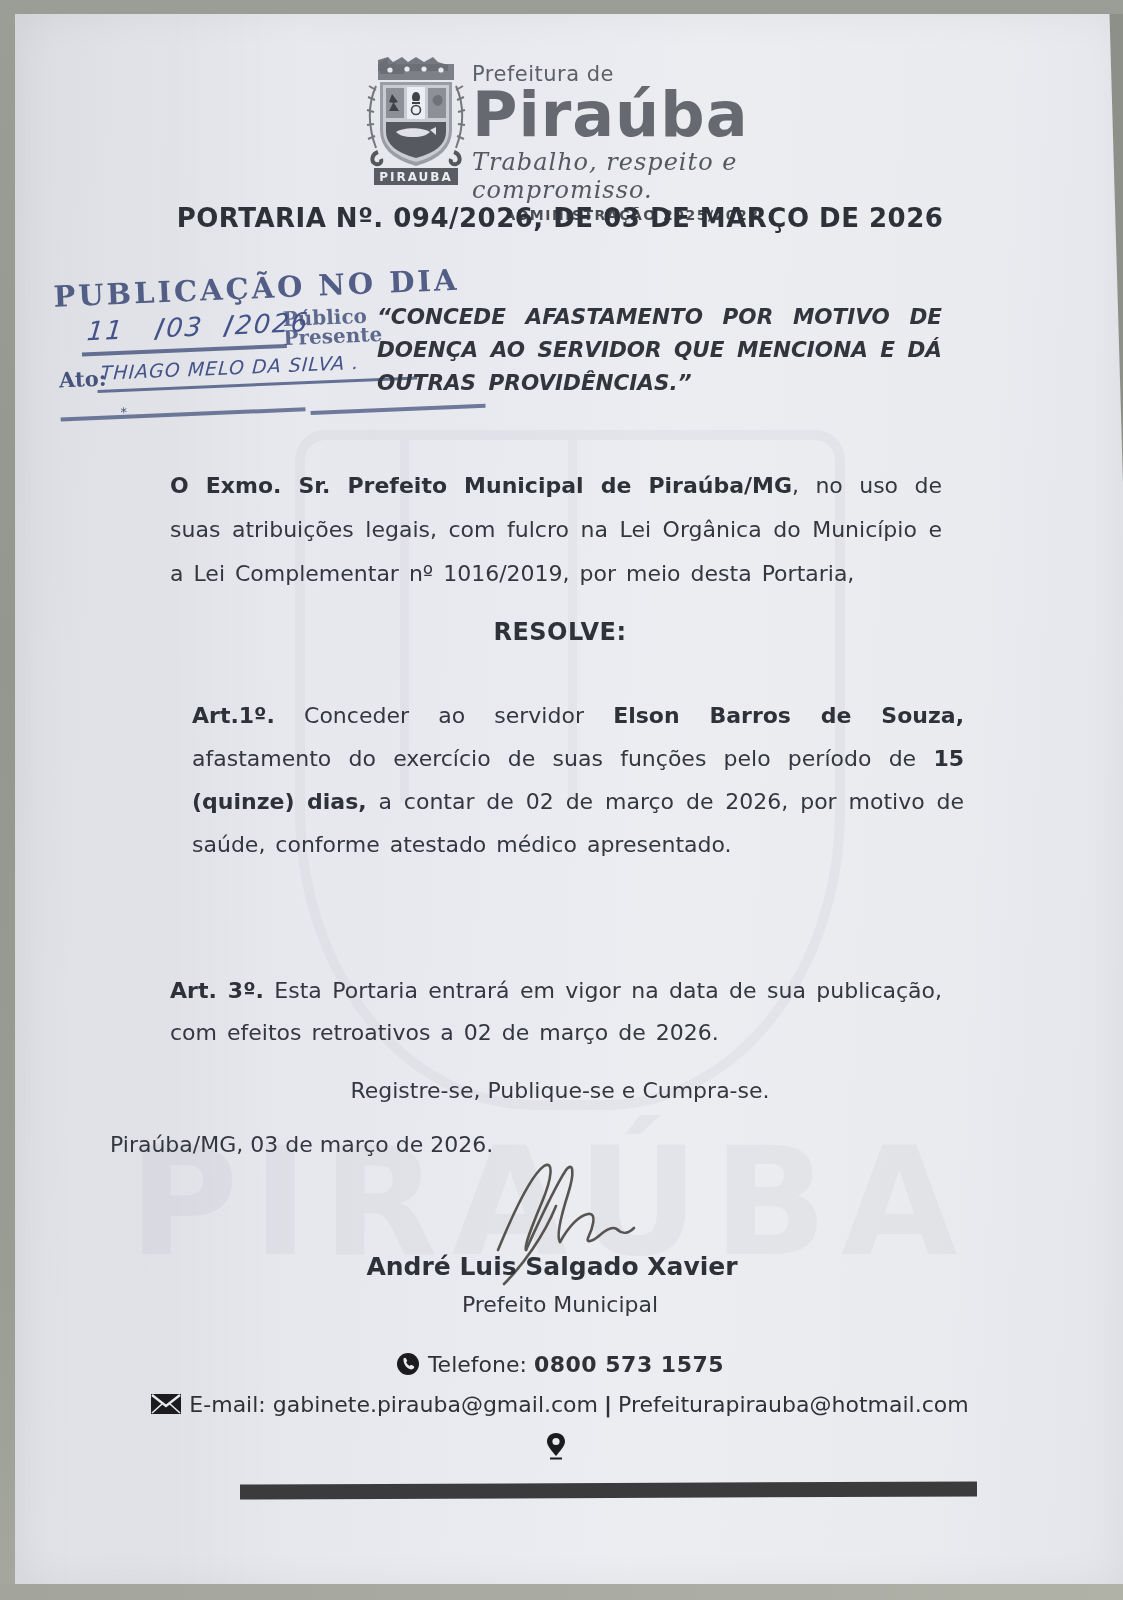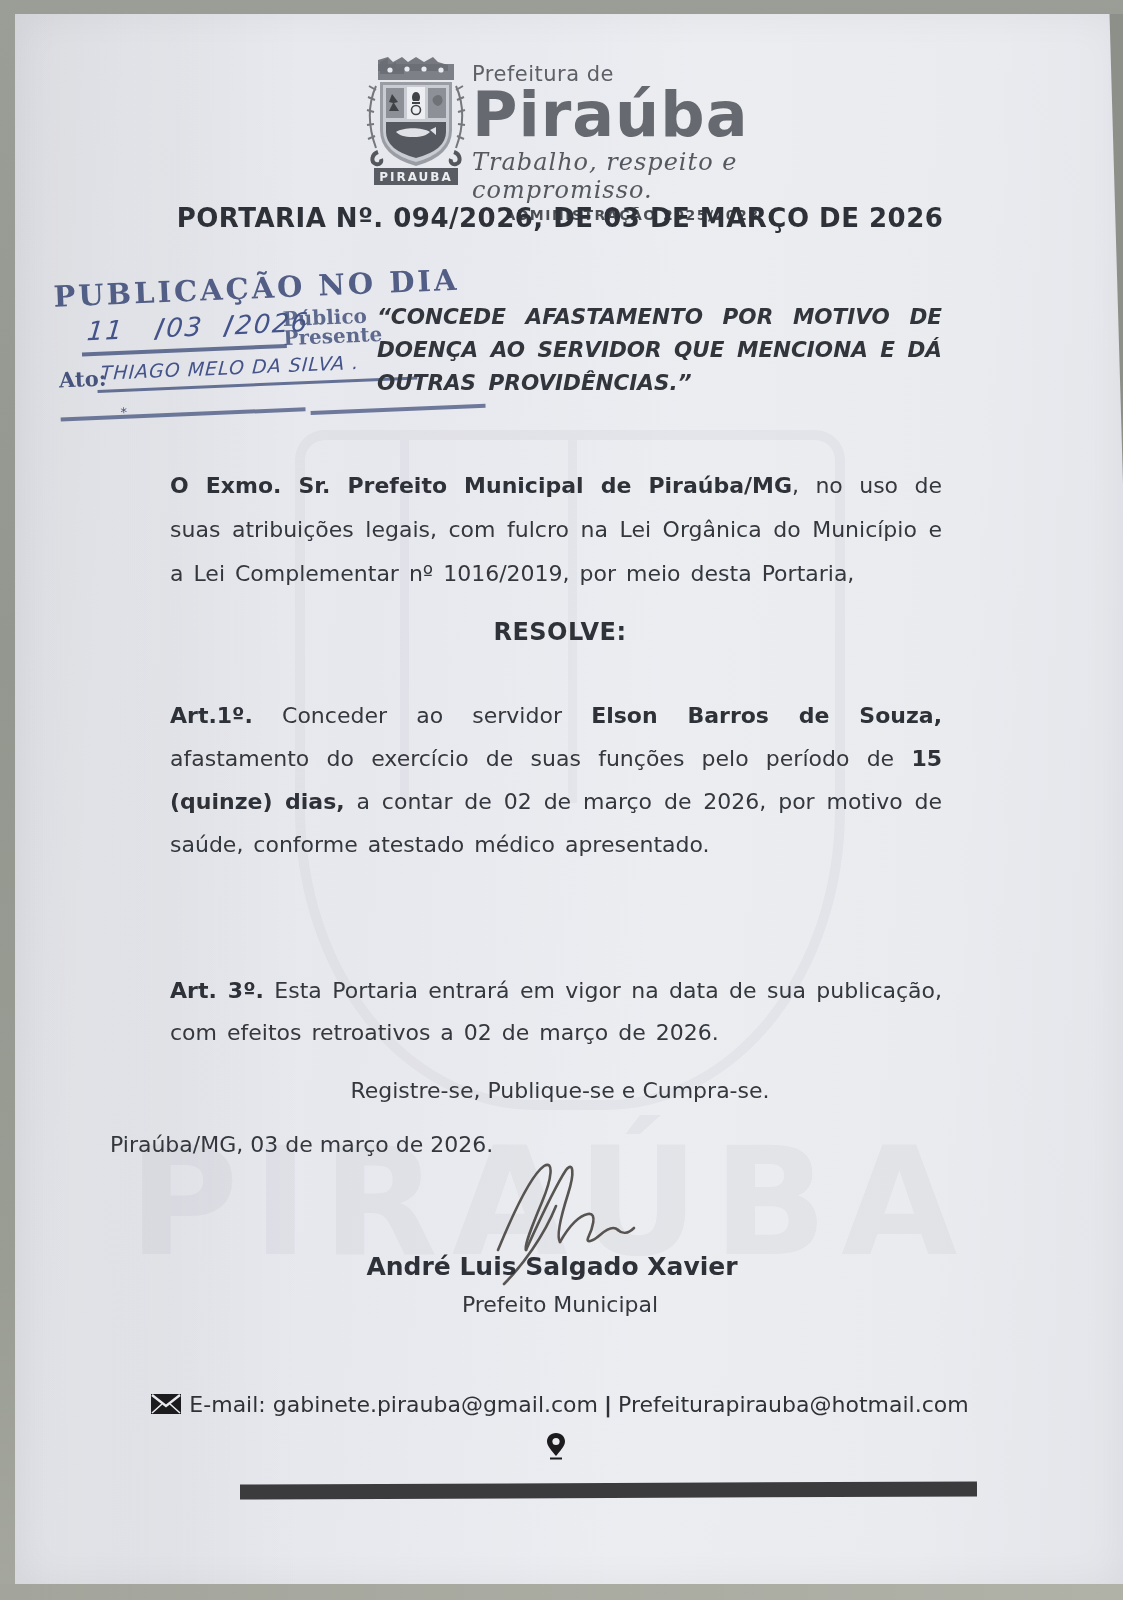--- a/index.html
+++ b/index.html
@@ -72,21 +72,21 @@
     position:absolute;left:377px;top:300px;width:565px;z-index:2;
     font-size:21.5px;font-weight:bold;color:#32353b;line-height:33px;
     text-align:justify;word-spacing:5px;font-style:italic;
   }
   
   .body-par{position:absolute;left:170px;width:772px;font-size:22px;color:#34373d;
     line-height:44px;text-align:justify;word-spacing:3px;}
   .preamble{top:464px;}
   .resolve{position:absolute;left:110px;top:618px;width:900px;text-align:center;
     font-size:24px;font-weight:bold;color:#2f3238;letter-spacing:.5px;}
-  .art1{top:694px;line-height:43px;}
+  .art1{top:694px;line-height:43px;margin-left:22px;}
   .art2{top:852px;line-height:42px;}
   .art3{top:970px;line-height:42px;}
   b,.bold{font-weight:bold;color:#2e3138;}
   
   .registre{position:absolute;left:110px;top:1078px;width:900px;text-align:center;font-size:22px;color:#34373d;}
   .place-date{position:absolute;left:110px;top:1132px;width:900px;font-size:22px;color:#34373d;}
   .signature{position:absolute;left:460px;top:1158px;}
   .signer-name{position:absolute;left:102px;top:1252px;width:900px;text-align:center;
     font-size:25px;font-weight:bold;color:#2e3138;}
   .signer-role{position:absolute;left:110px;top:1292px;width:900px;text-align:center;font-size:22px;color:#34373d;}
@@ -204,20 +204,26 @@
       <path d="M38 92 C 52 58, 70 18, 84 8 C 94 2, 92 20, 82 44 C 72 68, 64 88, 66 92"></path>
       <path d="M66 92 C 76 70, 94 30, 106 12 C 113 3, 115 14, 108 36 C 101 58, 96 78, 100 84"></path>
       <path d="M100 84 C 108 70, 118 58, 128 56 C 138 54, 132 72, 128 80 C 126 85, 132 84, 140 77 C 148 70, 154 68, 158 72"></path>
       <path d="M158 72 c 4 4 10 4 16 -2"></path>
       <path d="M96 48 C 84 78, 62 108, 44 126"></path>
     </g>
   </svg>
   <div class="signer-name">André Luis Salgado Xavier</div>
   <div class="signer-role">Prefeito Municipal</div>
 
+  <div class="f-line f-phone">
+    <svg class="f-icon" width="24" height="24" viewBox="0 0 24 24">
+      <circle cx="12" cy="12" r="11" fill="#1c1c1e"></circle>
+      <path d="M7.5 6.5 c1 -1 2 -1 2.5 0 l1 1.8 c.4 .8 0 1.5 -.8 2 c.8 1.8 2 3 3.5 3.6 c.5 -.9 1.2 -1.2 2 -.8 l1.8 1 c1 .5 1 1.5 0 2.5 c-1.5 1.5 -4.5 .8 -7 -1.7 c-2.5 -2.5 -3.2 -5.5 -3 -8.4 z" fill="#e9ebf0"></path>
+    </svg><span>Telefone:</span>&nbsp;<span class="num">0800 573 1575</span>
+  </div>
 
   <div class="f-line f-email">
     <svg class="f-icon" width="30" height="22" viewBox="0 0 30 22">
       <rect x="0" y="1" width="30" height="20" fill="#1c1c1e"></rect>
       <path d="M1 2 L15 13 L29 2" fill="none" stroke="#e9ebf0" stroke-width="2.4"></path>
       <path d="M1 20 L11 11 M29 20 L19 11" stroke="#e9ebf0" stroke-width="1.6"></path>
     </svg><span>E-mail:</span>&nbsp;<span>gabinete.pirauba@gmail.com</span><span class="pipe">|</span><span>Prefeiturapirauba@hotmail.com</span>
   </div>
 
   <div class="f-line f-addr">

